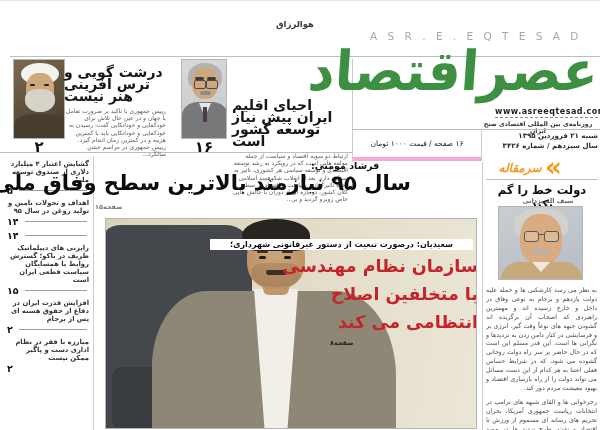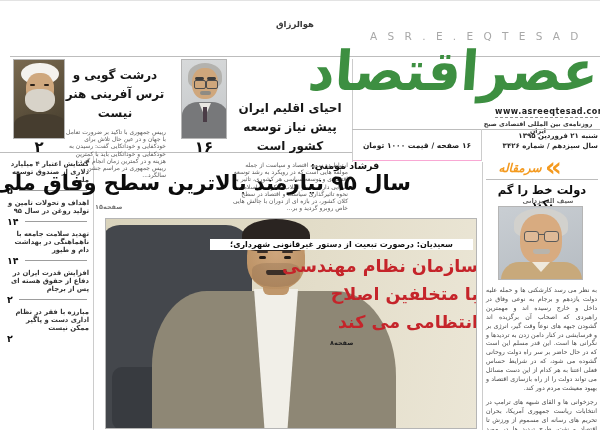--- a/index.html
+++ b/index.html
@@ -12,35 +12,35 @@
   .photo{border:1px solid #b5b5b5;box-sizing:border-box;overflow:hidden;}
 
   
   #top-edge{left:0;top:9;width:600px;height:1px;background:#e3e3e3;}
   #bismillah{left:260px;top:19px;width:70px;text-align:center;font-size:8.5px;font-weight:bold;color:#3a3a3a;}
   #blessing{left:10px;top:30px;font-size:9.5px;font-weight:bold;color:#1fa03b;}
   #header-rule{left:10px;top:56px;width:590px;height:1px;}
 
   
   .teaser-num{font-size:15px;font-weight:bold;color:#111;text-align:center;}
-  .teaser-title{font-size:12px;line-height:19px;font-weight:bold;color:#161616;text-align:center;}
+  .teaser-title{font-size:14px;line-height:12px;font-weight:bold;color:#161616;text-align:left;}
   .teaser-excerpt{margin-top:5px;font-size:6px;line-height:7.2px;color:#5a5a5a;text-align:right;}
 
   
   #mast-vline{left:352px;top:59px;width:1px;height:103px;}
   #latin-title{left:356px;top:30px;width:240px;text-align:center;font-size:10.5px;letter-spacing:3.5px;
                color:#a8a8a8;white-space:nowrap;}
   #nameplate{left:352px;top:44px;width:246px;text-align:center;font-size:52px;line-height:1.05;
              font-weight:bold;color:#3d8f41;white-space:nowrap;transform:skewX(-4deg) scaleY(1.06);z-index:1;}
   #website{left:495px;top:107px;width:103px;text-align:center;font-size:8px;font-weight:bold;
            letter-spacing:.5px;color:#222;border-bottom:1px dashed #8a8a8a;padding-bottom:1px;z-index:2;}
   #mast-subtitle{left:478px;top:120px;width:120px;text-align:center;font-size:6.3px;font-weight:bold;color:#333;z-index:2;}
   #mast-rule2{left:352px;top:129px;width:248px;height:1px;z-index:2;}
   #price-cell{left:353px;top:130px;width:128px;height:31px;display:flex;align-items:center;justify-content:center;
-              font-size:7.5px;font-weight:bold;color:#222;border-bottom:1px solid #f9a8d4;box-sizing:border-box;
+              font-size:7.5px;font-weight:normal;color:#222;border-bottom:4px solid #f9a8d4;box-sizing:border-box;
               background:transparent;z-index:2;}
   #price-vline{left:481px;top:129px;width:1px;height:32px;z-index:2;}
   #date-block{left:486px;top:131px;width:112px;text-align:right;font-size:7px;line-height:10.3px;
               font-weight:bold;color:#2a2a2a;z-index:2;}
 
   
   #main-rule{left:0;top:152px;width:352px;height:1px;}
   #vdiv-left{left:93px;top:156px;width:1px;height:274px;}
   #vdiv-right{left:482px;top:162px;width:1px;height:268px;}
 
@@ -187,23 +187,29 @@
         </div>
     </div>
     <div class="news-item">
       <div class="li-title">اهداف و تحولات تامین و تولید روغن در سال ۹۵</div>
       <div class="num-row">
           <span class="pg fa">۱۴</span>
           <span class="ln"></span>
         </div>
     </div>
     <div class="news-item">
-      <div class="li-title">تهدید سلامت جامعه با ناهماهنگی در بهداشت دام و طیور</div>
       <div class="num-row">
           <span class="pg fa">۱۴</span>
+          <span class="ln"></span>
+        </div>
+    </div>
+    <div class="news-item">
+      <div class="li-title">رایزنی های دیپلماتیک ظریف در باکو؛ گسترش روابط با همسایگان سیاست قطعی ایران است</div>
+      <div class="num-row">
+          <span class="pg fa">۱۵</span>
           <span class="ln"></span>
         </div>
     </div>
     <div class="news-item">
       <div class="li-title">افزایش قدرت ایران در دفاع از حقوق هسته ای پس از برجام</div>
       <div class="num-row">
           <span class="pg fa">۲</span>
           <span class="ln"></span>
         </div>
     </div>

